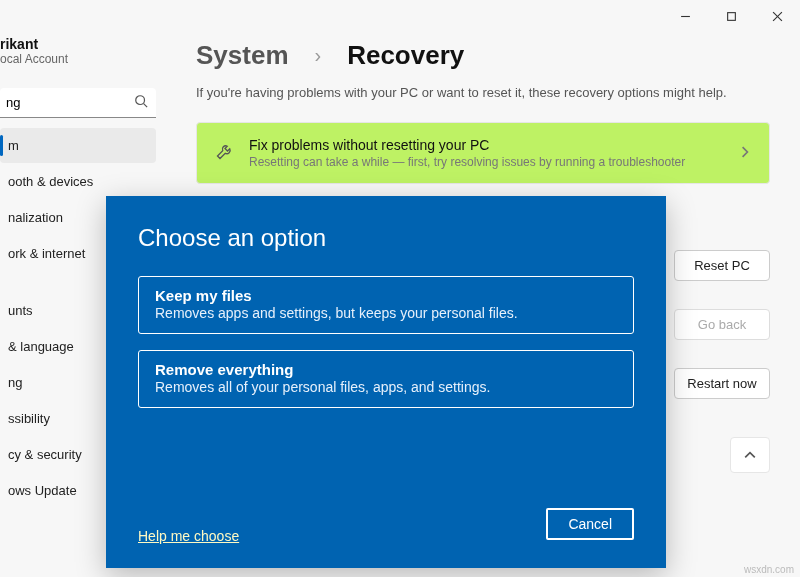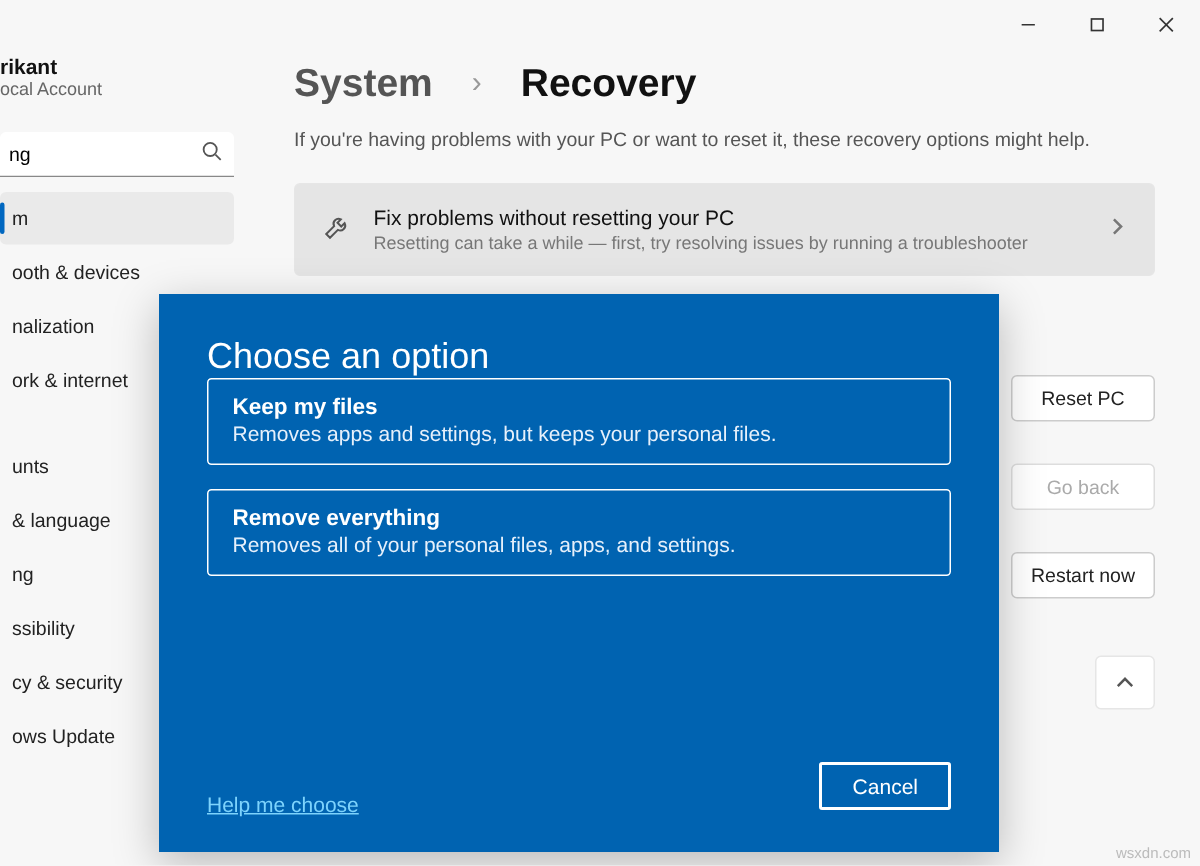--- a/index.html
+++ b/index.html
@@ -25,44 +25,44 @@
   .nav-item.active { background: #eaeaea; position: relative; }
   .nav-item.active::before { content: ""; position: absolute; left: 0; top: 20%; height: 60%; width: 3px; background: #0067c0; border-radius: 2px; }
 
   
   .main { flex: 1; padding: 40px 30px 0 36px; position: relative; }
   .breadcrumb { display: flex; align-items: center; gap: 26px; font-size: 26px; color: #111; }
   .bc-parent { font-weight: 600; color: #555; }
   .bc-sep { color: #999; font-size: 20px; }
   .bc-current { font-weight: 700; }
   .subtext { margin-top: 14px; font-size: 13px; color: #555; }
-  .card { margin-top: 22px; background: #e5e5e5; border: 1px solid #e6e6e6; border-radius: 4px; padding: 14px 18px; display: flex; align-items: center; gap: 14px; }
+  .card { margin-top: 22px; background: #bef264; border: 1px solid #e6e6e6; border-radius: 4px; padding: 14px 18px; display: flex; align-items: center; gap: 14px; }
   .card-ico { color: #555; flex-shrink: 0; }
   .card-body { flex: 1; }
   .card-title { font-size: 14px; color: #111; }
   .card-desc { font-size: 12px; color: #777; margin-top: 2px; }
   .chev { color: #777; }
 
   
   .action-col { position: absolute; right: 30px; top: 250px; display: flex; flex-direction: column; gap: 28px; align-items: flex-end; }
   .action-btn { width: 96px; padding: 7px 0; font-size: 13px; background: #fff; border: 1px solid #ccc; border-radius: 4px; text-align: center; color: #222; }
   .action-btn.disabled { color: #aaa; border-color: #ddd; }
   .expand-btn { width: 40px; height: 36px; background: #fff; border: 1px solid #e6e6e6; border-radius: 4px; display: flex; align-items: center; justify-content: center; color: #555; margin-top: 10px; }
 
   
   .dialog { position: absolute; left: 106px; top: 196px; width: 560px; height: 372px; background: #0063b1; color: #fff; box-shadow: 0 8px 28px rgba(0,0,0,.25); display: flex; flex-direction: column; }
   .dialog-tab { position: absolute; top: -24px; left: 0; background: #fff; color: #777; font-size: 11px; padding: 5px 10px 5px 8px; border: 1px solid #ddd; border-bottom: none; border-radius: 3px 3px 0 0; }
   .dialog-inner { padding: 28px 32px 0 32px; flex: 1; display: flex; flex-direction: column; }
   .dialog-title { font-size: 24px; font-weight: 400; color: #fff; }
-  .options { display: flex; flex-direction: column; gap: 16px; justify-content: flex-end; }
+  .options { margin-top: 24px; display: flex; flex-direction: column; gap: 16px; justify-content: flex-end; }
   .option { border: 1px solid #fff; border-radius: 3px; padding: 10px 16px 12px 16px; }
   .option-title { font-size: 15px; font-weight: 600; }
   .option-desc { font-size: 14px; font-weight: 400; color: #e6f0fb; margin-top: 1px; }
   .dialog-footer { padding: 0 32px 24px 32px; display: flex; align-items: center; justify-content: space-between; }
-  .help-link { font-size: 14px; color: #7dd3fc; text-decoration: underline; margin-top: 24px; }
+  .help-link { font-size: 14px; color: #fef9c3; text-decoration: underline; margin-top: 24px; }
   .cancel-btn { border: 2px solid #fff; background: transparent; color: #fff; font-size: 14px; padding: 6px 20px; border-radius: 2px; }
 
   .watermark { position: absolute; right: 6px; bottom: 2px; font-size: 10px; color: #bbb; }
 </style>
 </head>
 <body>
 
 <div class="win-controls">
   <div class="win-btn">
       <svg viewBox="0 0 10 10">

